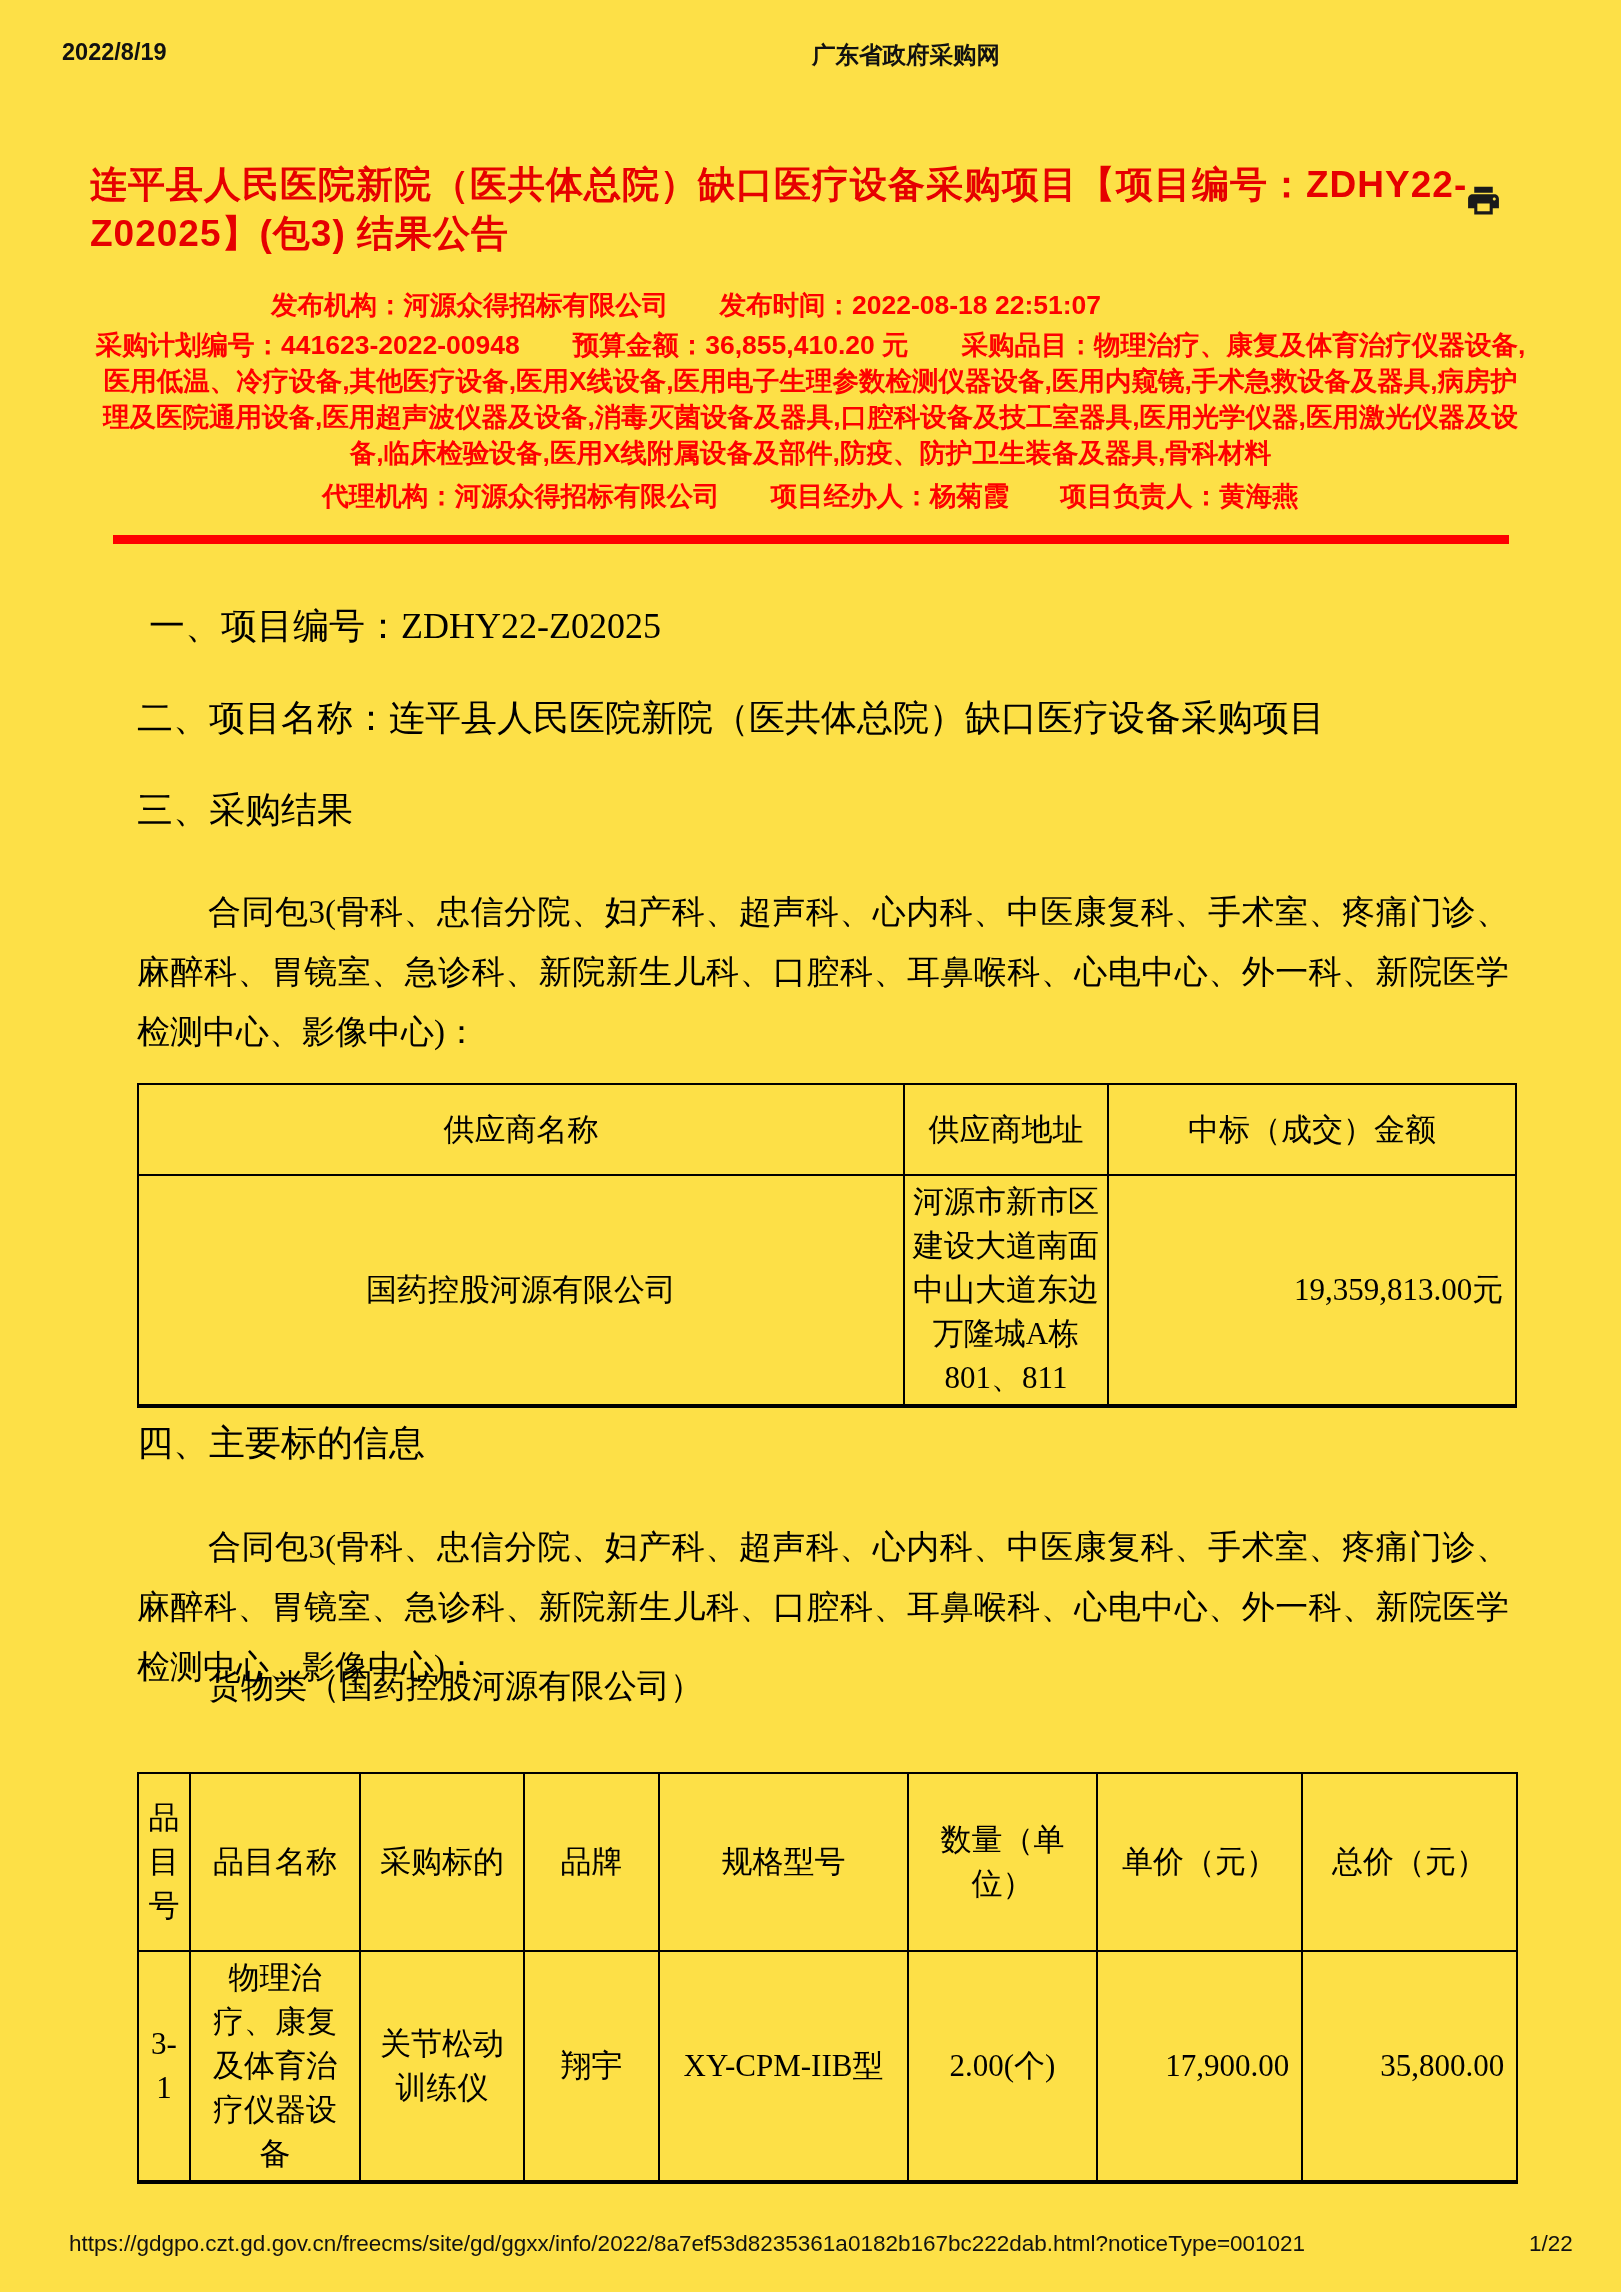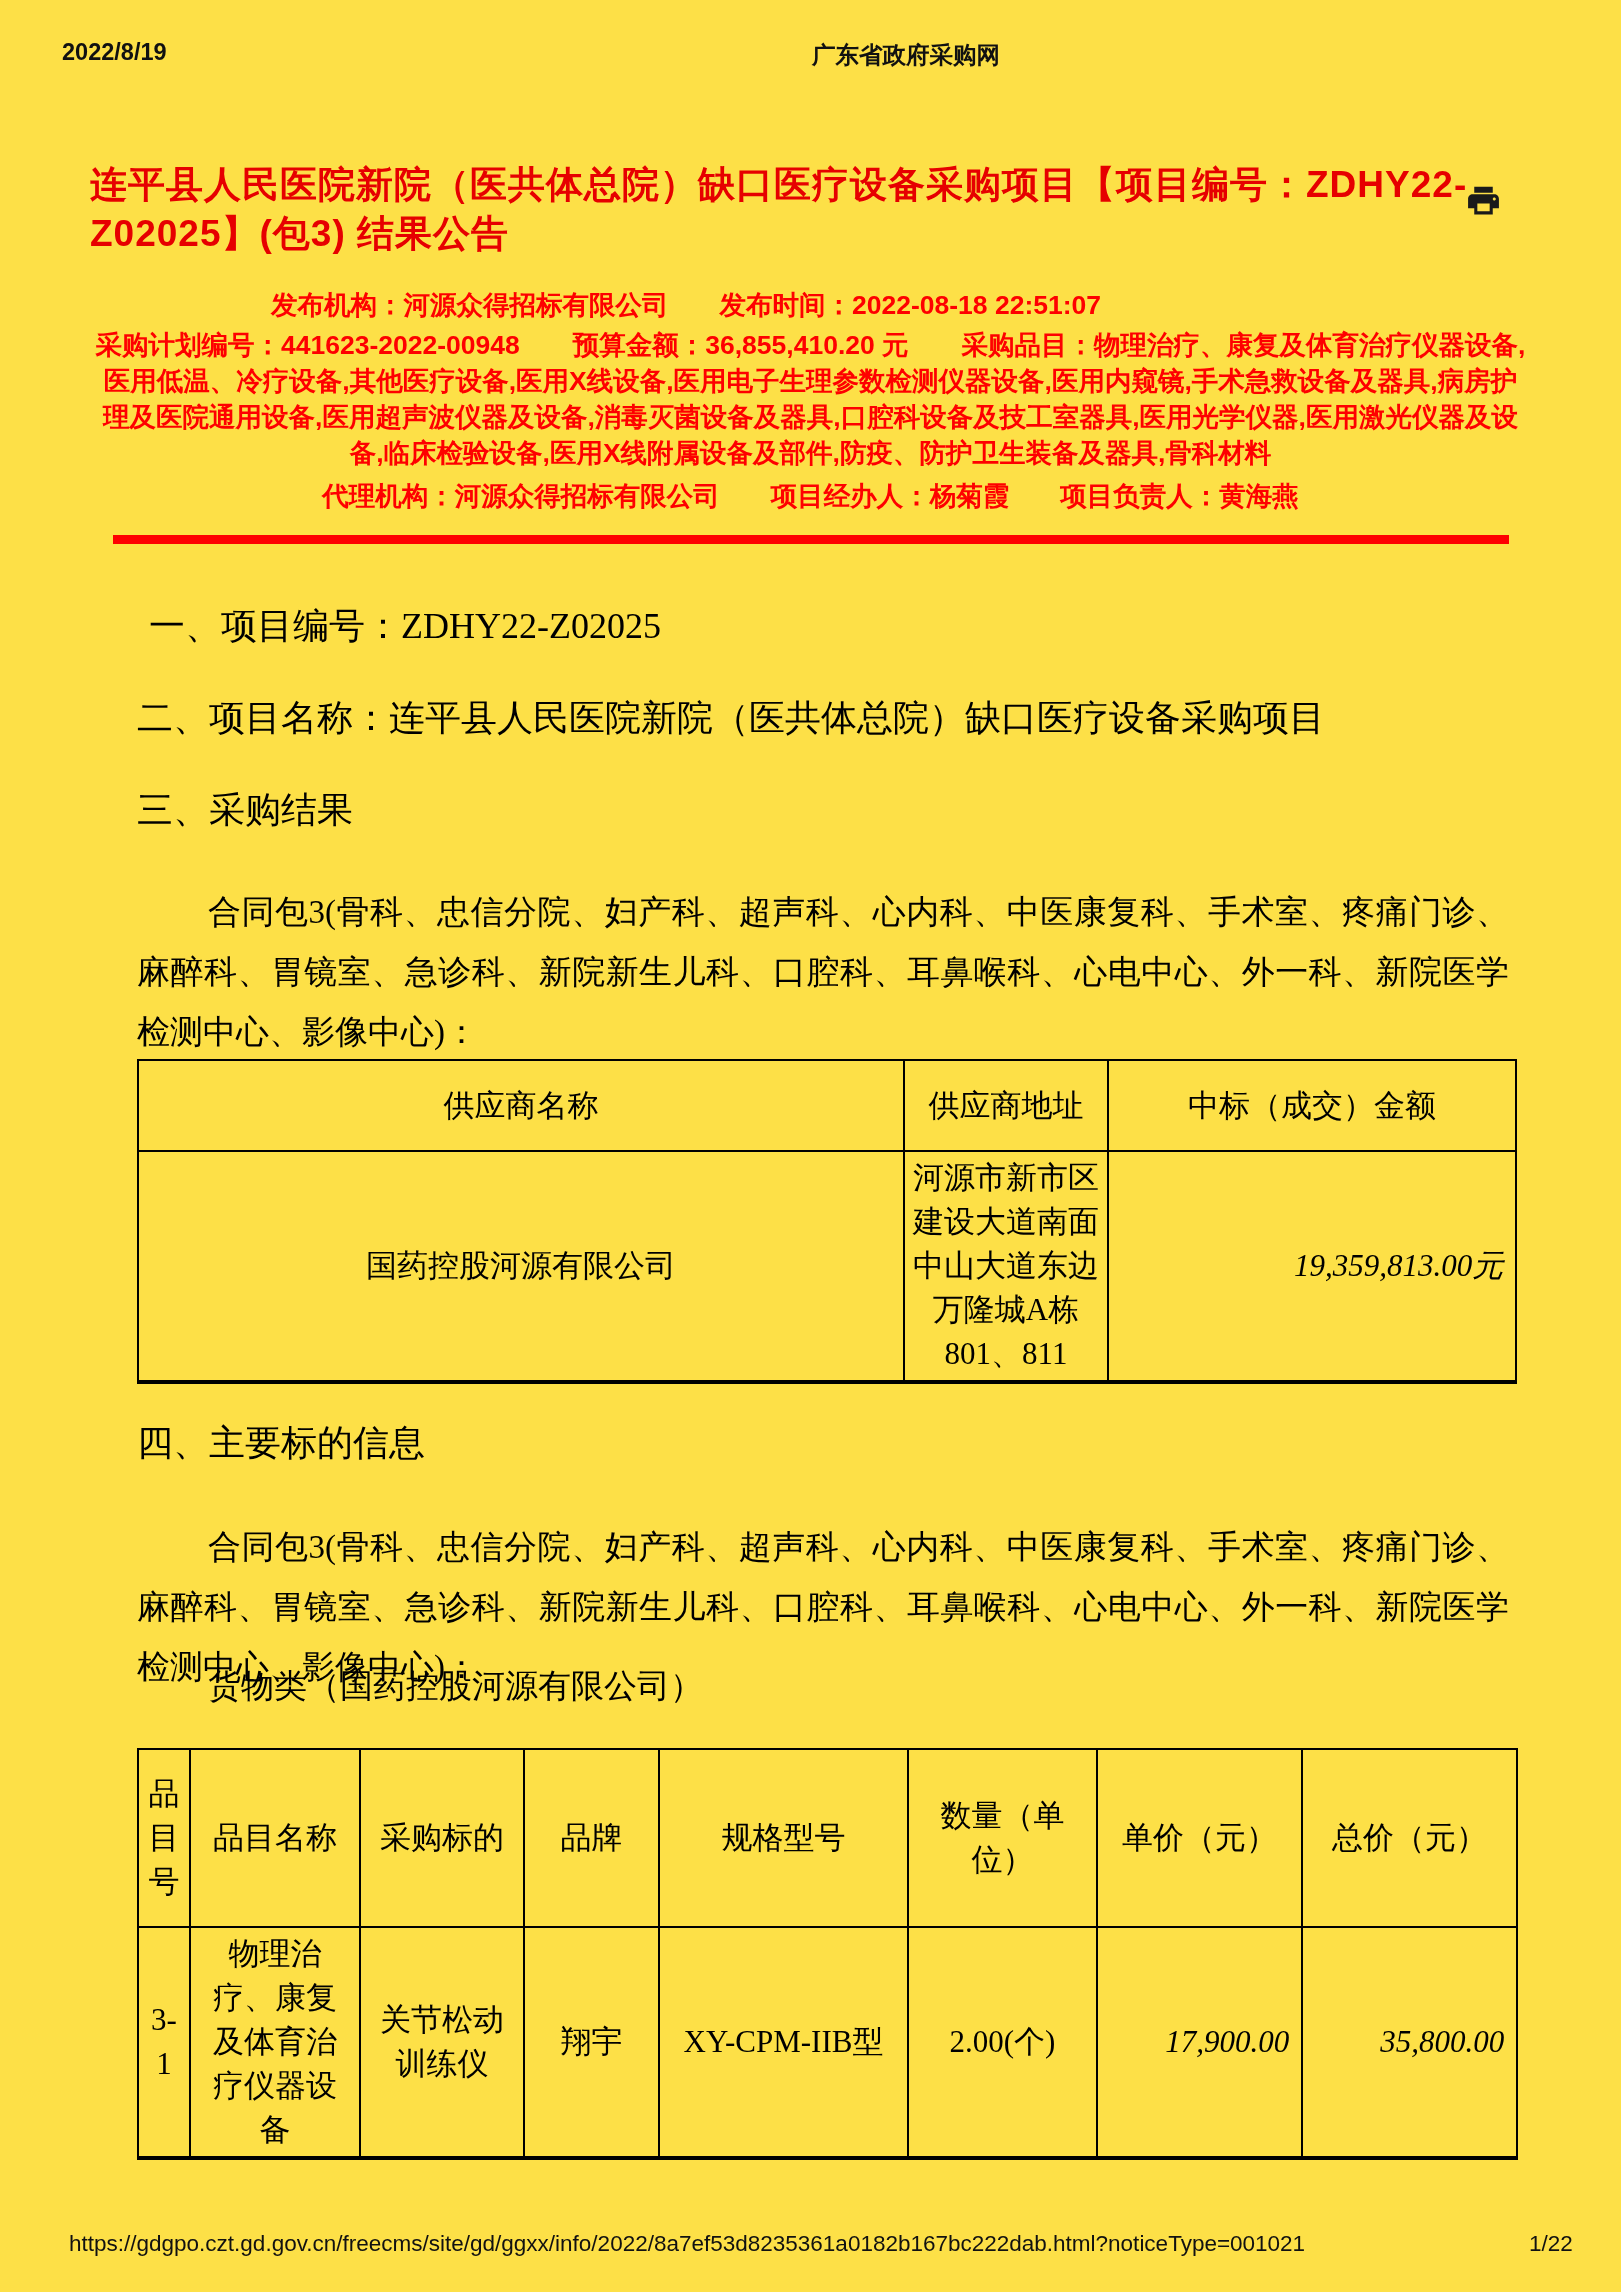--- a/index.html
+++ b/index.html
@@ -29,27 +29,27 @@
   
   .sec{left:137px;font-size:36px;}
   #s1{top:602px;margin-left:12px;} #s2{top:694px;} #s3{top:786px;} #s4{top:1419px;}
   .para{left:137px;width:1372px;font-size:33px;line-height:60px;
         text-align:justify;text-indent:71px;}
   #p1{top:849px;} #p2{top:1484px;}
   #goods-line{top:1664px;left:208px;font-size:33px;}
 
   
   table{position:absolute;left:137px;width:1378px;border-collapse:collapse;
-        table-layout:fixed;font-size:31px;border:2.9px solid #000;border-bottom-width:4.9px;}
+        table-layout:fixed;font-size:31px;border:2.9px solid #000;border-bottom-width:4.9px;margin-top:24px;}
   #t1{top:1059px;} #t2{top:1748px;}
   th,td{border:2px solid #000;text-align:center;vertical-align:middle;
         padding:3.9px 5.9px;line-height:44px;font-weight:normal;overflow:hidden;}
   td.addr{padding:3.9px 3.9px;}
   td.cat{padding:3.9px 7.8px;}
-  td.num{text-align:right;padding-right:11.8px;font-style:italic;}
+  td.num{text-align:right;padding-right:11.8px;}
 </style>
 </head>
 <body>
 
 <div class="page">
 
   <div class="abs hdr" id="hdr-date">2022/8/19</div>
   <div class="abs hdr" id="hdr-site">广东省政府采购网</div>
 
   <h1 class="abs title">

